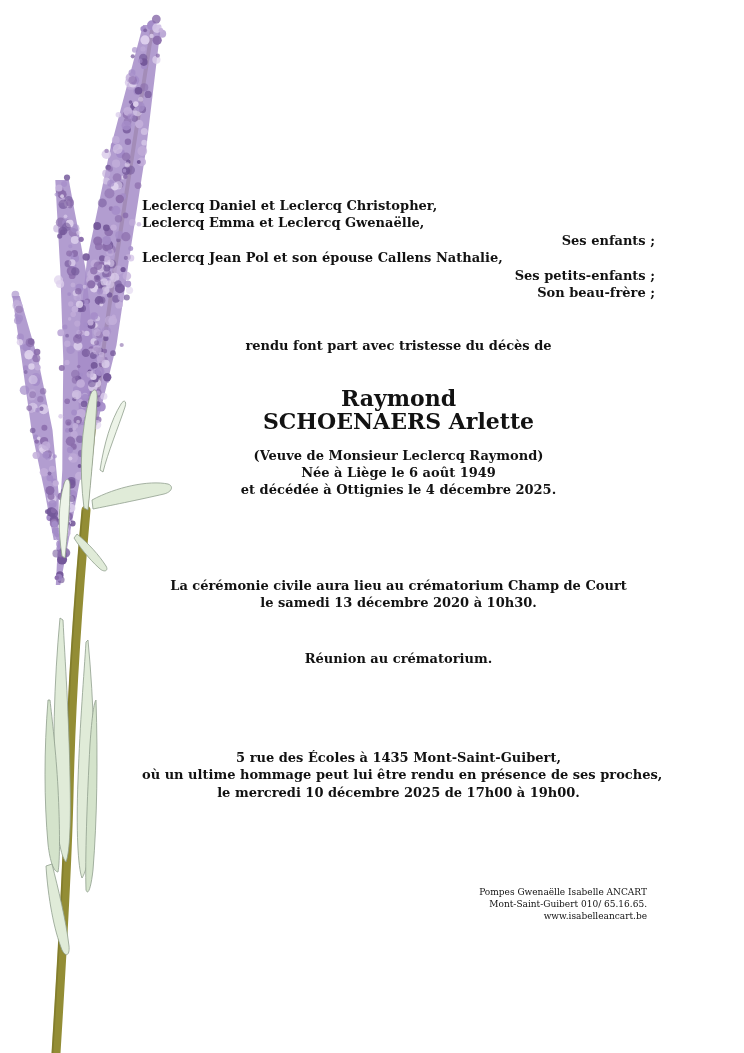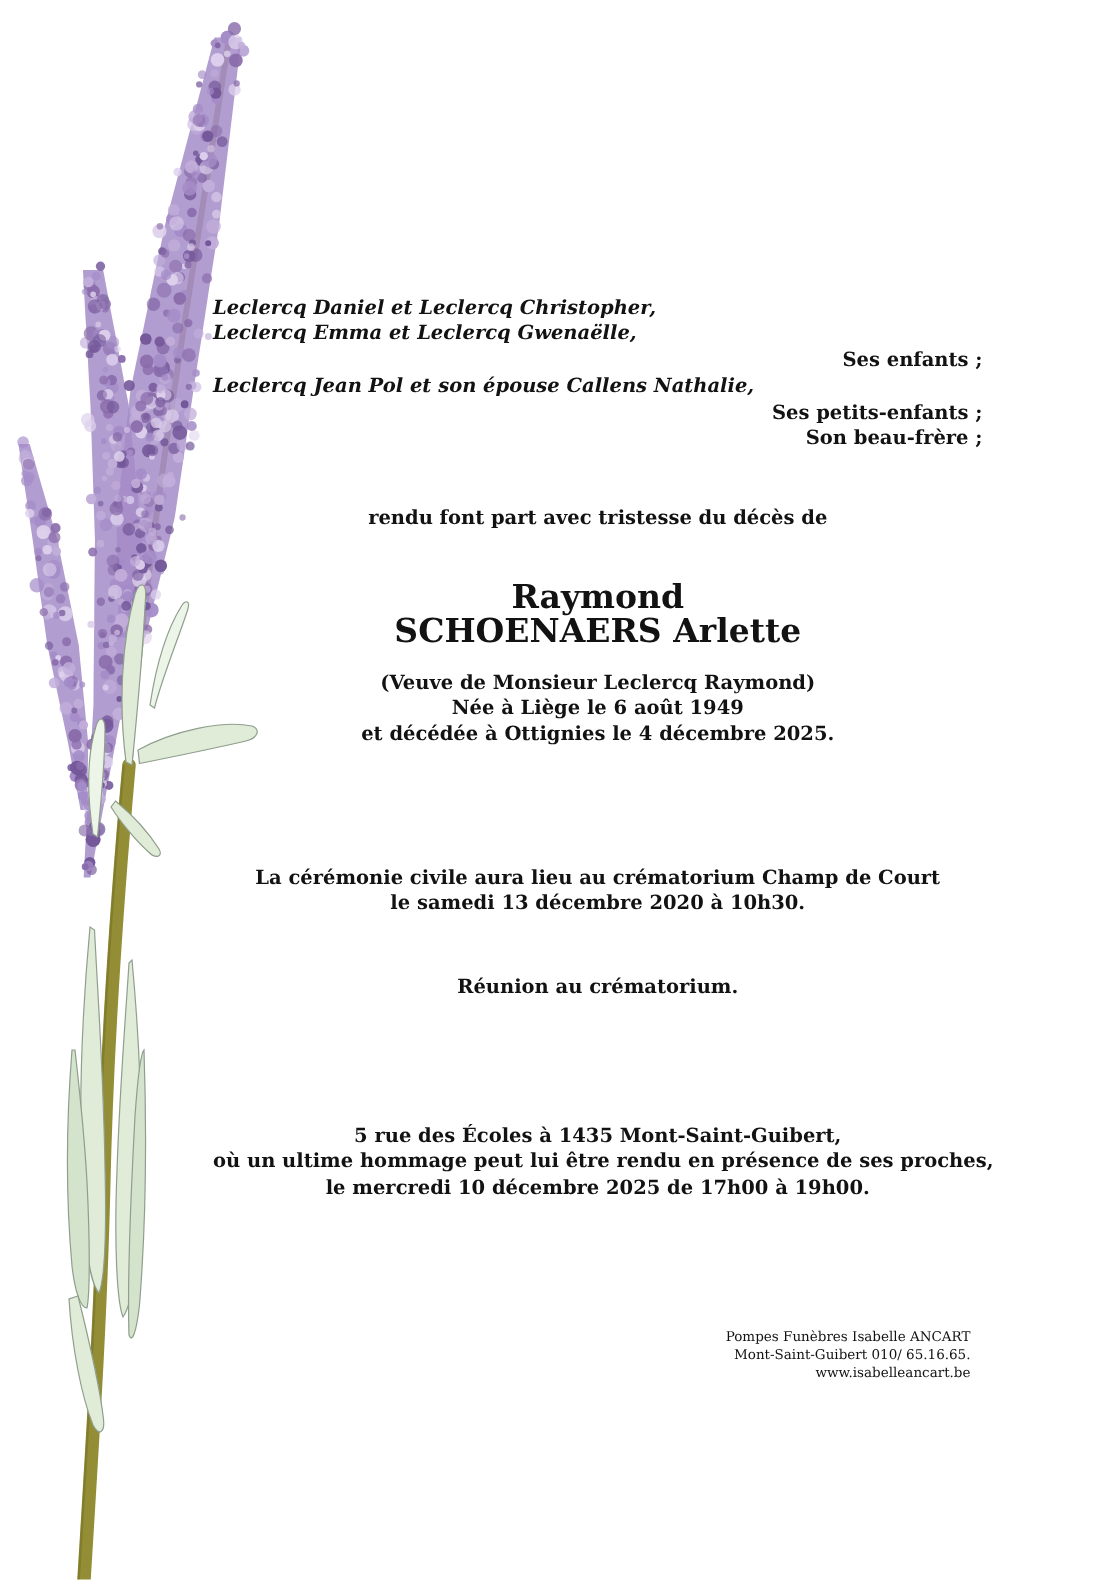--- a/index.html
+++ b/index.html
@@ -4,21 +4,21 @@
 <style>
   html, body { margin:0; padding:0; }
   body {
     width:744px; height:1053px; position:relative; overflow:hidden;
     background:#ffffff; color:#121212;
     font-family:"DejaVu Serif", serif;
   }
   .abs { position:absolute; }
   .col { left:142px; width:513px; }
   .line { font-size:13px; font-weight:bold; line-height:17.4px; white-space:nowrap; }
-  .left  { text-align:left;font-style:italic; }
+  .left  { text-align:left; }
   .right { text-align:right; }
   .center{ text-align:center; }
   .big   { font-size:22px; font-weight:bold; line-height:26px; }
   #relatives { top:197px; }
   #intro     { top:337px; }
   #title-madame { top:385px; }
   #deceased-name{ top:408px; }
   #subtitle  { top:447px; }
   #birth     { top:464px; }
   #death     { top:481px; }
@@ -570,16 +570,16 @@
 </div>
 <div id="meeting" class="abs col line center">Réunion au crématorium.</div>
 
 <div id="repose" class="abs col">
   <div class="line center">5 rue des Écoles à 1435 Mont-Saint-Guibert,</div>
   <div class="line center">où un ultime hommage peut lui être rendu en présence de ses proches,</div>
   <div class="line center">le mercredi 10 décembre 2025 de 17h00 à 19h00.</div>
 </div>
 
 <div id="footer" class="abs">
-  <div>Pompes Funèbres Isabelle ANCART</div>
+  <div>Pompes Gwenaëlle Isabelle ANCART</div>
   <div>Mont-Saint-Guibert 010/ 65.16.65.</div>
   <div class="site">www.isabelleancart.be</div>
 </div>
 
 </body></html>

